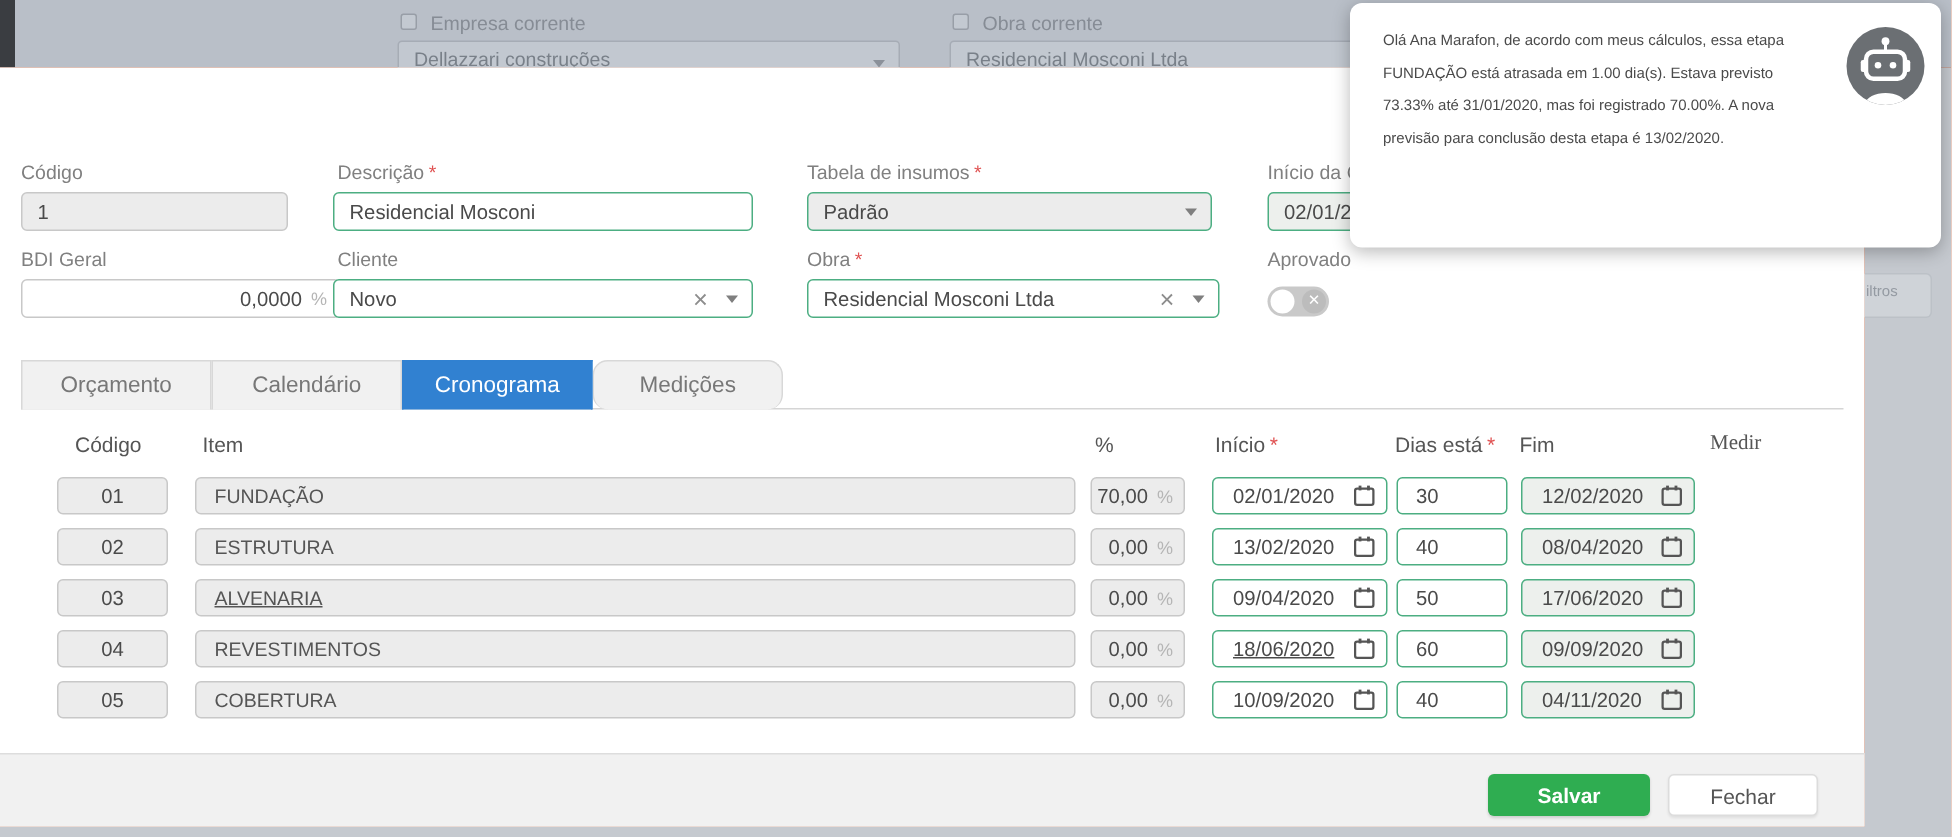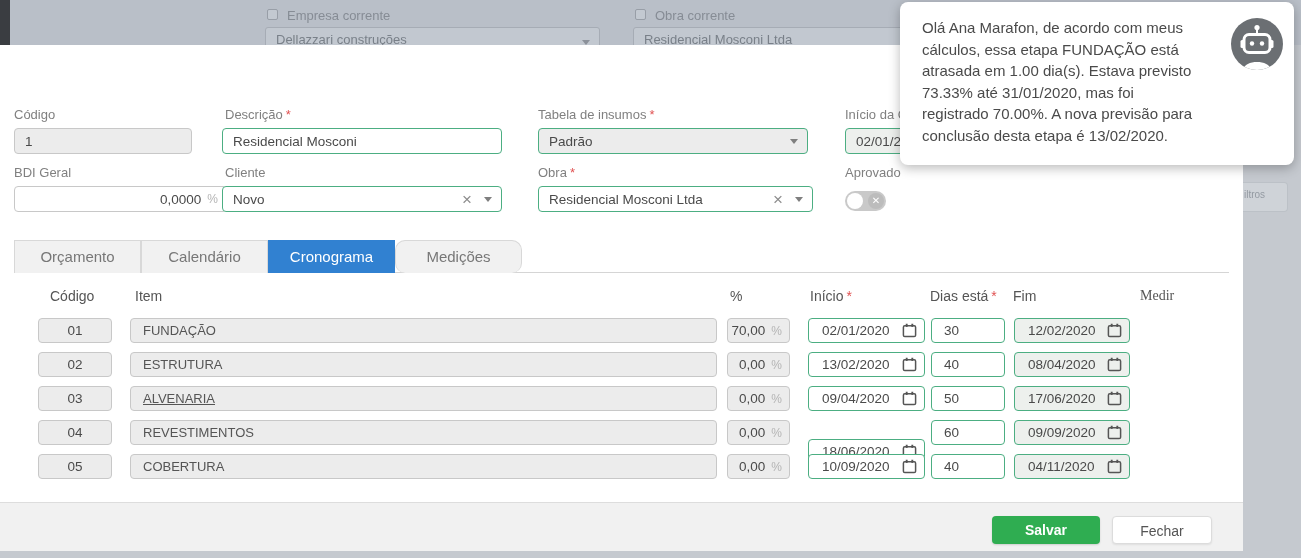--- a/index.html
+++ b/index.html
@@ -58,21 +58,21 @@
   .cell-h25 { height:25px; }
 
   
   .modal-footer { position:absolute; left:0; top:457px; width:1243px; height:49px; background:#f1f1f1; border-top:1px solid #ddd; }
   .btn { position:absolute; top:13px; height:28px; border-radius:4px; font-size:14px; text-align:center; padding-top:6px; }
   .btn-save { left:992px; width:108px; background:#2fad51; color:#fff; font-weight:bold; box-shadow:0 1px 2px rgba(0,0,0,.15); }
   .btn-close { left:1112px; width:100px; background:#fff; border:1px solid #dcdcdc; color:#555; box-shadow:0 1px 2px rgba(0,0,0,.08); }
 
   
   .assistant { position:absolute; left:900px; top:2px; width:394px; height:163px; background:#fff; border-radius:8px; box-shadow:0 3px 12px rgba(0,0,0,.28); z-index:20; }
-  .assistant-text { position:absolute; left:22px; top:15px; width:272px; font-size:15px; line-height:21.5px; color:#4a4a4a; }
+  .assistant-text { position:absolute; left:22px; top:15px; width:272px; font-size:10px; line-height:21.5px; color:#4a4a4a; }
   .bot-wrap { position:absolute; right:10px; top:15px; width:54px; height:54px; }
 </style>
 </head>
 <body>
 
 <div id="app">
 
   <div class="topbar">
     <div class="nav-edge"></div>
     <div class="tb-group" style="left:265px; width:335px; height:45px;">
@@ -264,21 +264,21 @@
       <div class="fieldbox box-disabled cell-code cell-h25" style="top:375px;">
           <span>04</span>
         </div>
       <div class="fieldbox box-disabled cell-item cell-h25" style="top:375px;">
           <span>REVESTIMENTOS</span>
         </div>
       <div class="fieldbox box-disabled cell-pct cell-h25" style="top:375px;">
           <span>0,00</span>
           <span class="suffix-pct">%</span>
         </div>
-      <div class="fieldbox box-green cell-ini cell-h25" style="top:394px;">
+      <div class="fieldbox box-green cell-ini cell-h25" style="top:375px;text-decoration:underline;">
           <span>18/06/2020</span>
         <svg class="cal-ico" width="15" height="15" viewBox="0 0 16 16">
             <rect x="1.5" y="3" width="13" height="11.5" rx="1.5" fill="none" stroke="#555" stroke-width="1.6"></rect>
             <rect x="4" y="0.8" width="2" height="3.4" fill="#555"></rect>
             <rect x="10" y="0.8" width="2" height="3.4" fill="#555"></rect>
           </svg>
         </div>
       <div class="fieldbox box-green cell-dias cell-h25" style="top:375px;">
           <span>60</span>
         </div>

